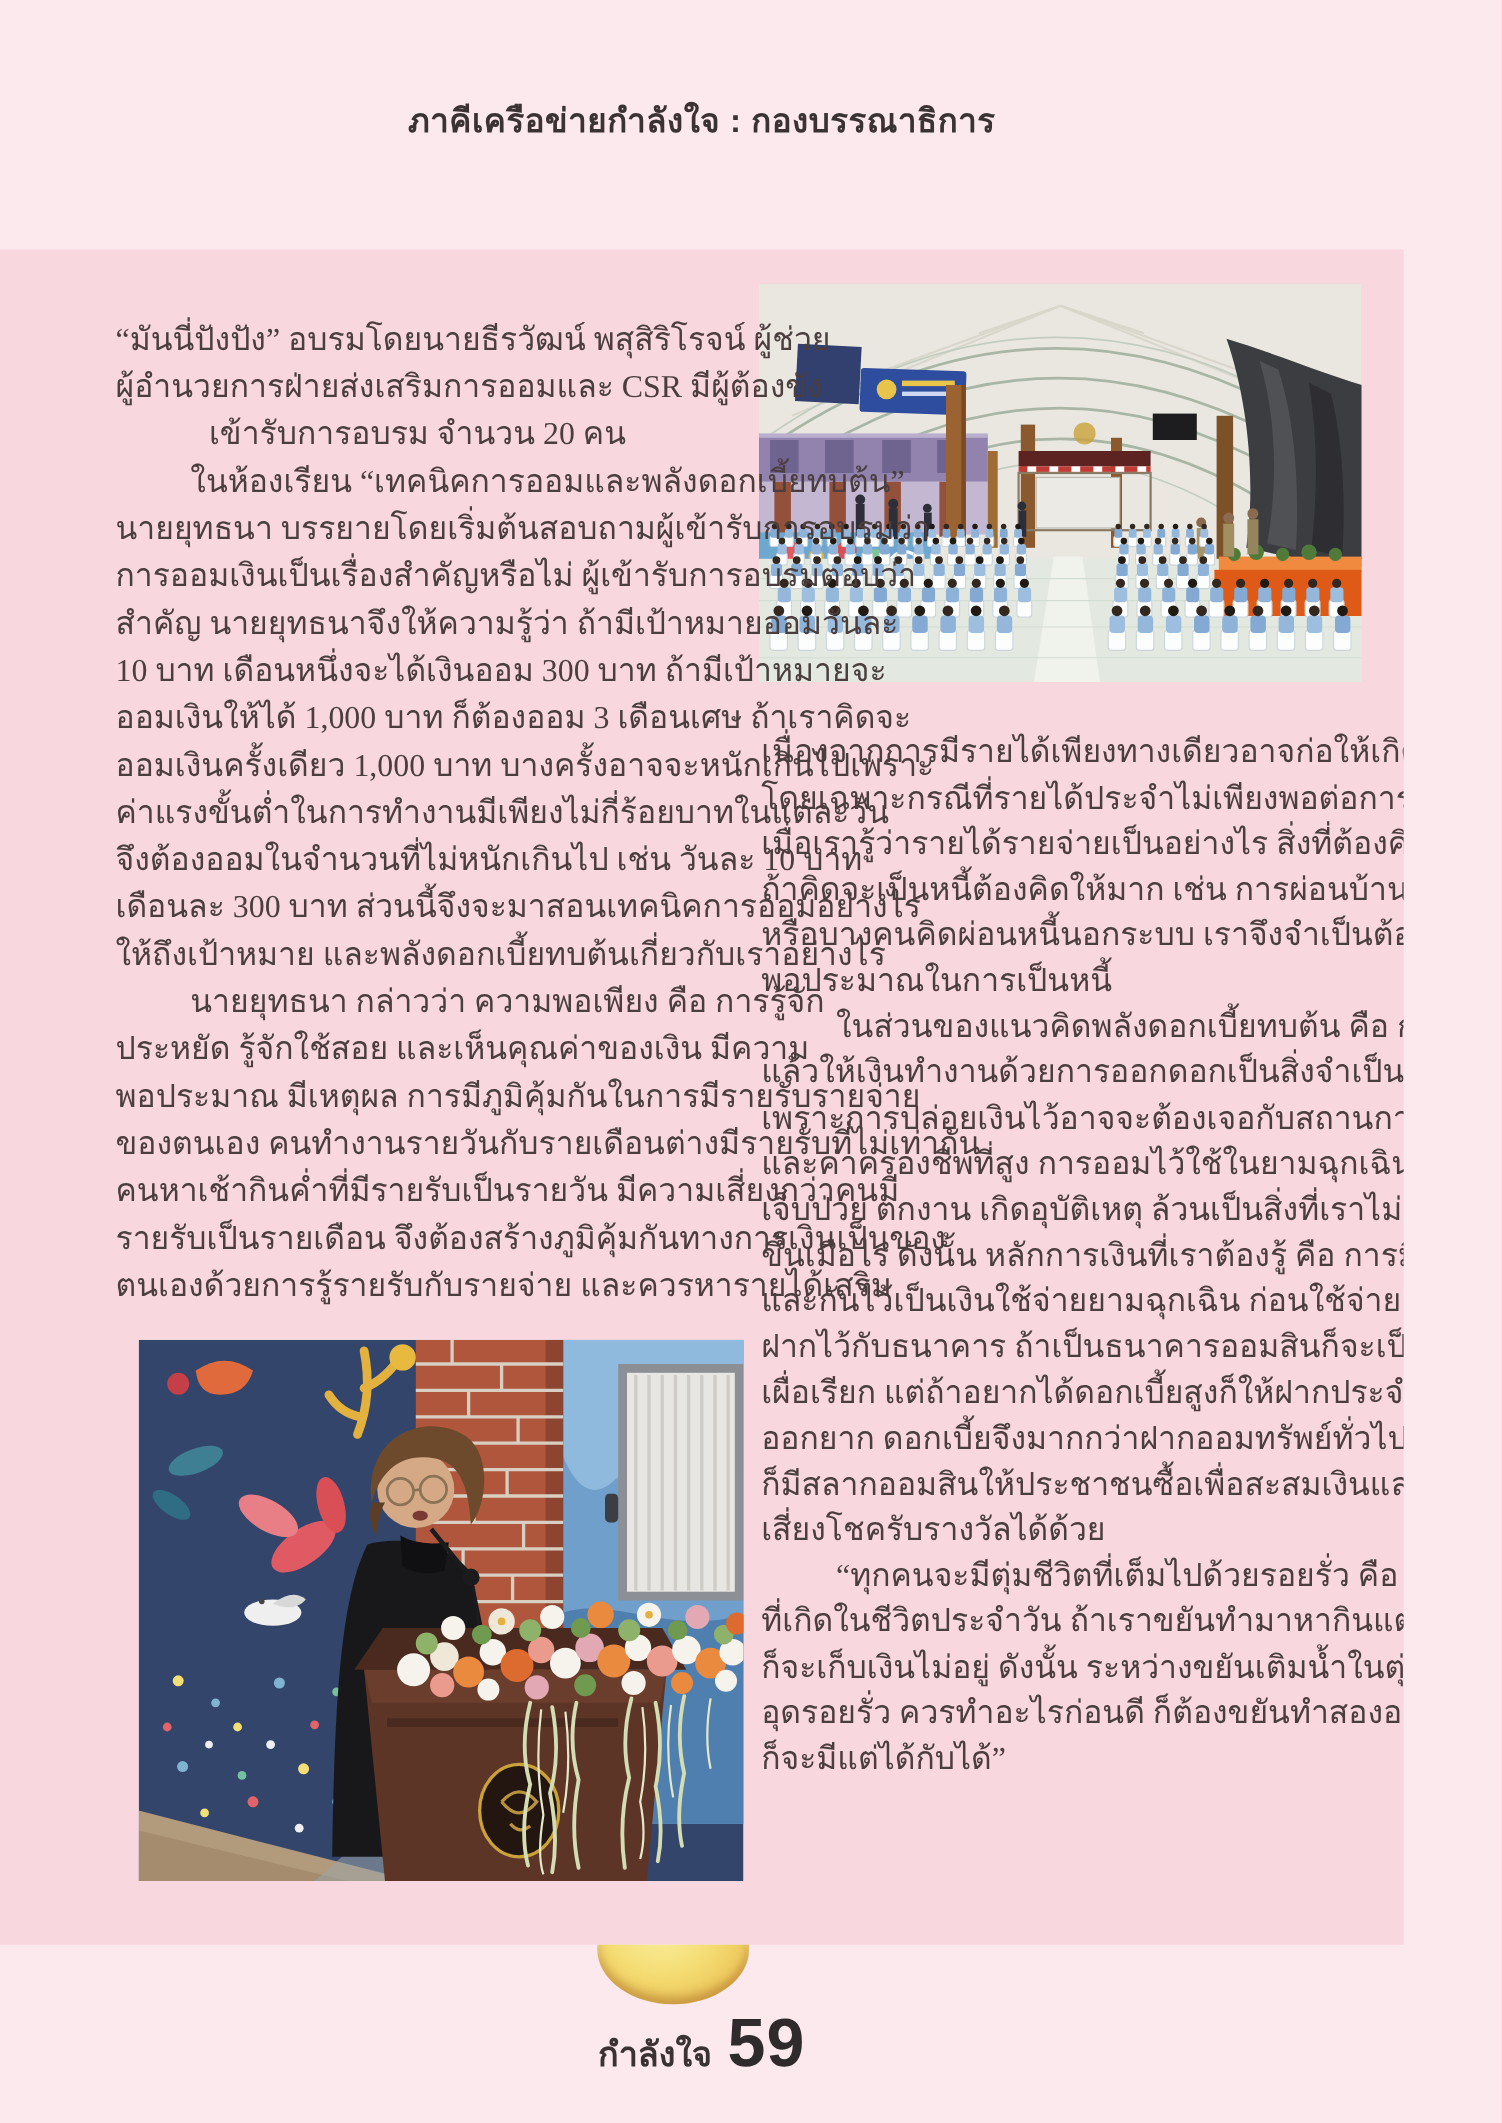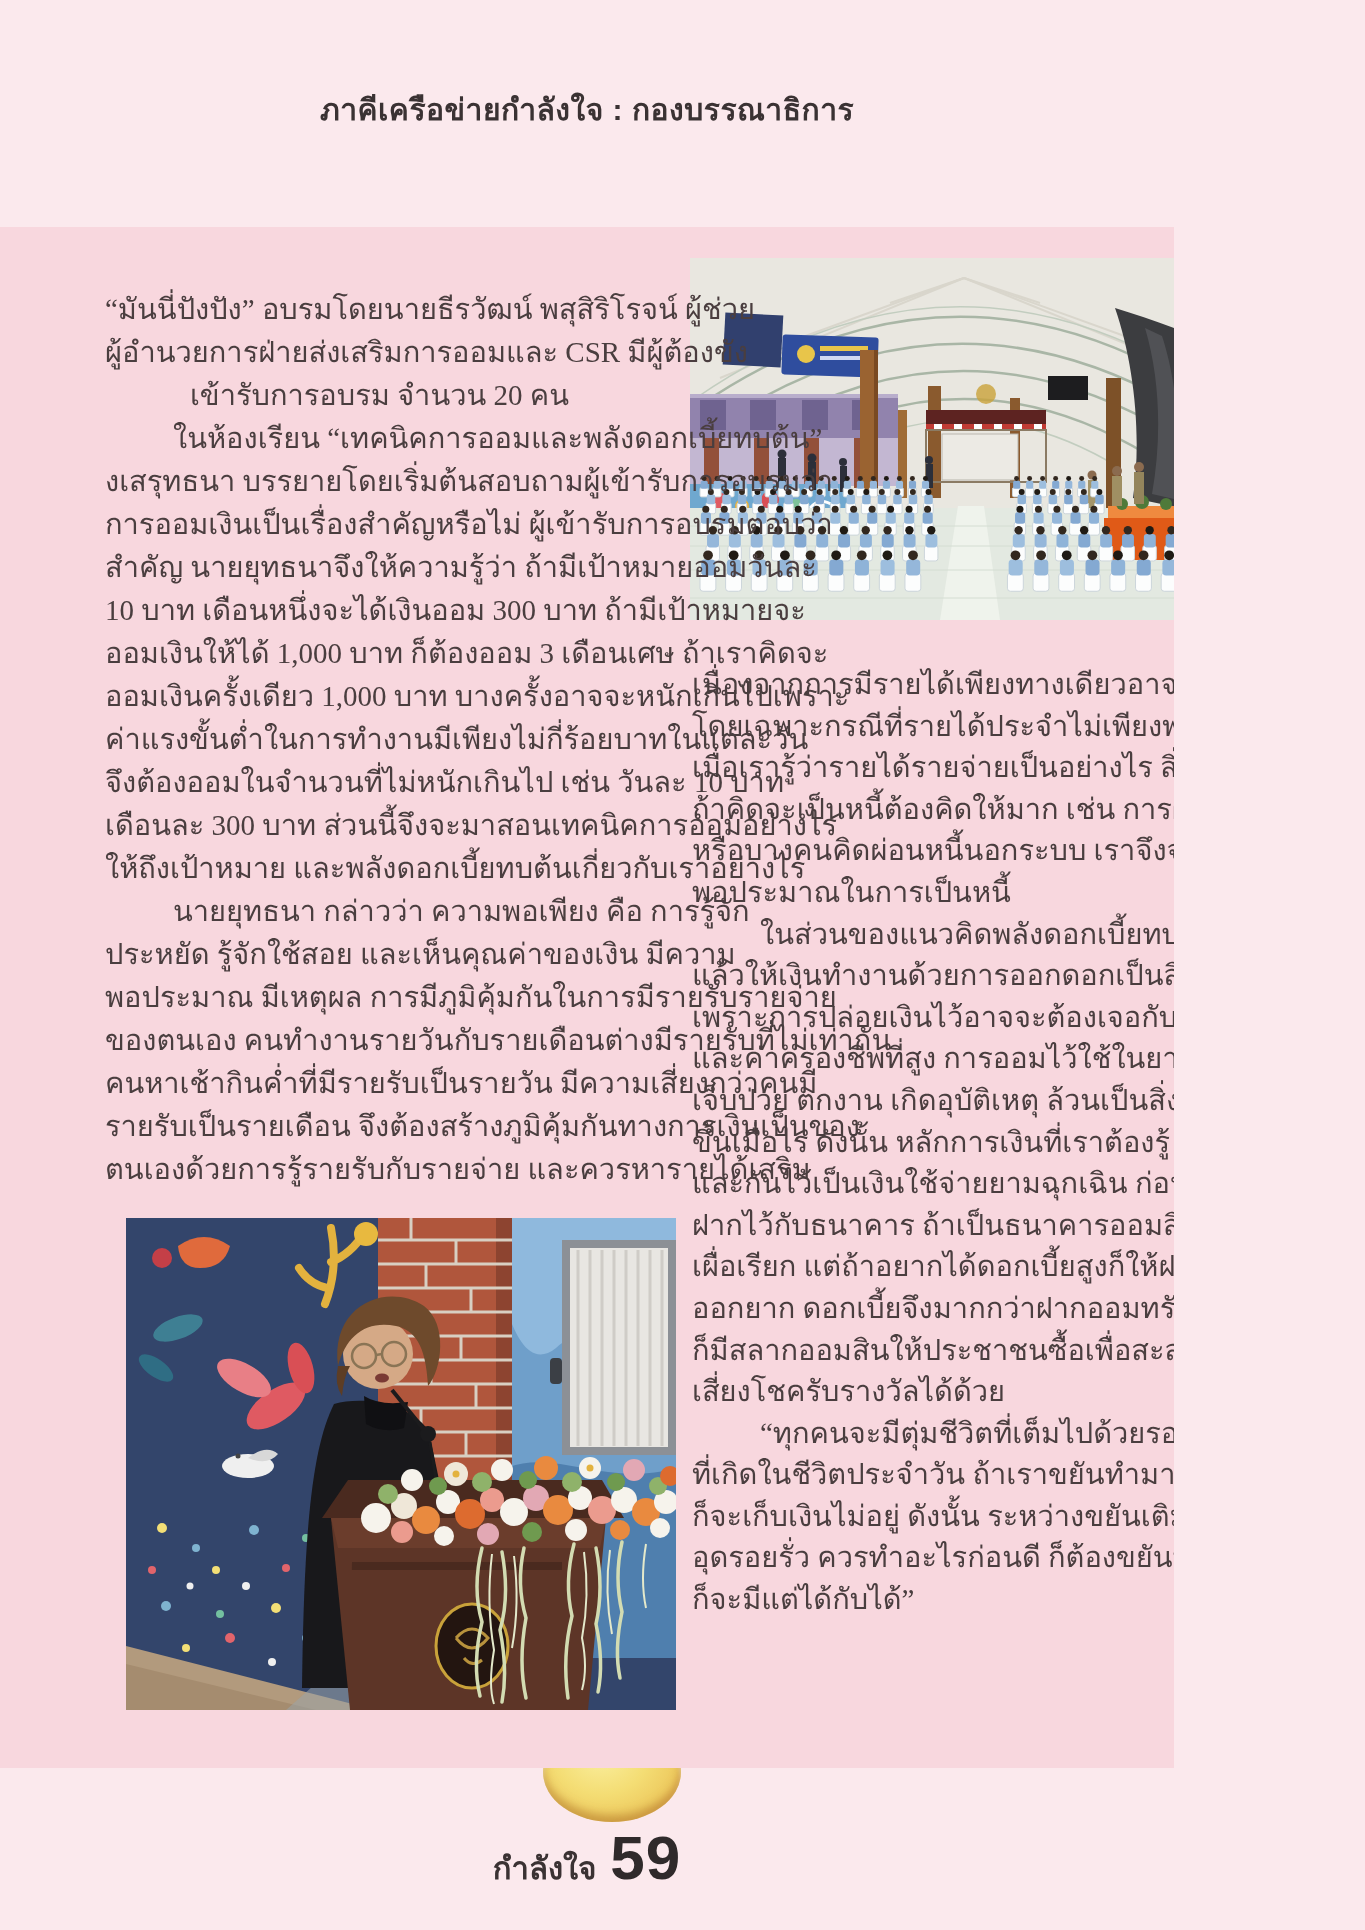--- a/index.html
+++ b/index.html
@@ -1,17 +1,17 @@
 <!DOCTYPE html>
 <html><head>
 <meta charset="utf-8">
 <style>
   html,body{margin:0;padding:0;}
   body{background:#fbe9ed;font-family:"Liberation Serif", serif;}
-  .page{position:relative;width:1174px;height:1930px;background:#fbe9ed;overflow:hidden;}
+  .page{position:relative;width:1276px;height:1930px;background:#fbe9ed;overflow:hidden;}
 
   .page-header{position:absolute;top:86px;left:0;width:100%;text-align:center;
     font-family:"Liberation Sans", sans-serif;font-weight:700;font-size:30px;color:#3a3233;letter-spacing:.5px;}
 
   .main-band{position:absolute;left:0;top:227px;width:1298px;height:1541px;background:#f8d7de;}
   .right-strip{position:absolute;left:1298px;top:227px;width:67px;height:1541px;background:#f3ccd4;}
 
   .photo{position:absolute;overflow:hidden;background:#ddd;}
   .photo svg{display:block;}
   .photo-hall{left:690px;top:258px;width:548px;height:362px;}
@@ -477,21 +477,21 @@
           <circle cx="530.4520000000001" cy="297.29" r="4.88" fill="#1f1a14"></circle>
         </g>
     </svg>
   </div>
 
   <div class="col col-left">
       <div class="line">“มันนี่ปังปัง” อบรมโดยนายธีรวัฒน์ พสุสิริโรจน์ ผู้ช่วย</div>
       <div class="line">ผู้อำนวยการฝ่ายส่งเสริมการออมและ CSR มีผู้ต้องขัง</div>
       <div class="line">เข้ารับการอบรม จำนวน 20 คน</div>
       <div class="line indent">ในห้องเรียน “เทคนิคการออมและพลังดอกเบี้ยทบต้น”</div>
-      <div class="line">งเสรุทธนา บรรยายโดยเริ่มต้นสอบถามผู้เข้ารับการอบรมว่า</div>
+      <div class="line">นายยุทธนา บรรยายโดยเริ่มต้นสอบถามผู้เข้ารับการอบรมว่า</div>
       <div class="line">การออมเงินเป็นเรื่องสำคัญหรือไม่ ผู้เข้ารับการอบรมตอบว่า</div>
       <div class="line">สำคัญ นายยุทธนาจึงให้ความรู้ว่า ถ้ามีเป้าหมายออมวันละ</div>
       <div class="line">10 บาท เดือนหนึ่งจะได้เงินออม 300 บาท ถ้ามีเป้าหมายจะ</div>
       <div class="line">ออมเงินให้ได้ 1,000 บาท ก็ต้องออม 3 เดือนเศษ ถ้าเราคิดจะ</div>
       <div class="line">ออมเงินครั้งเดียว 1,000 บาท บางครั้งอาจจะหนักเกินไปเพราะ</div>
       <div class="line">ค่าแรงขั้นต่ำในการทำงานมีเพียงไม่กี่ร้อยบาทในแต่ละวัน</div>
       <div class="line">จึงต้องออมในจำนวนที่ไม่หนักเกินไป เช่น วันละ 10 บาท</div>
       <div class="line">เดือนละ 300 บาท ส่วนนี้จึงจะมาสอนเทคนิคการออมอย่างไร</div>
       <div class="line">ให้ถึงเป้าหมาย และพลังดอกเบี้ยทบต้นเกี่ยวกับเราอย่างไร</div>
       <div class="line indent">นายยุทธนา กล่าวว่า ความพอเพียง คือ การรู้จัก</div>

